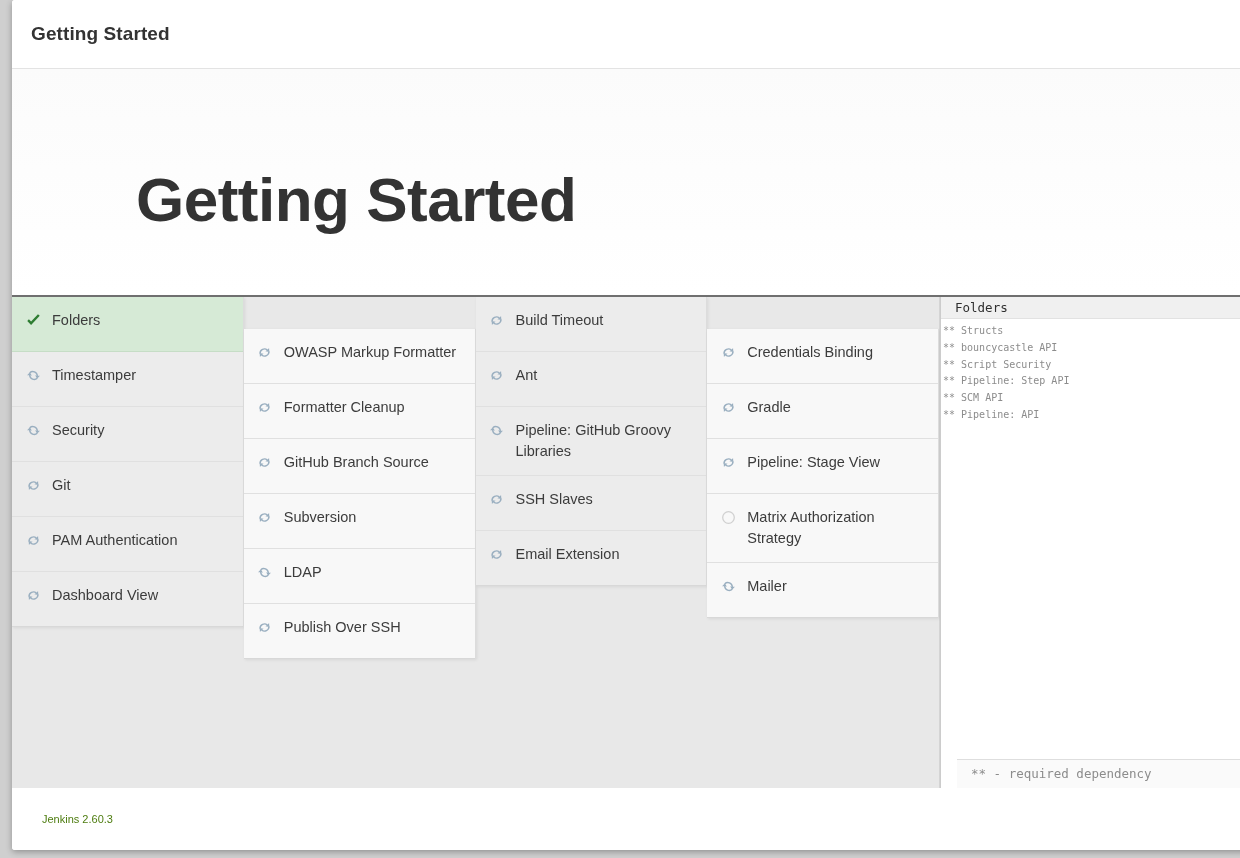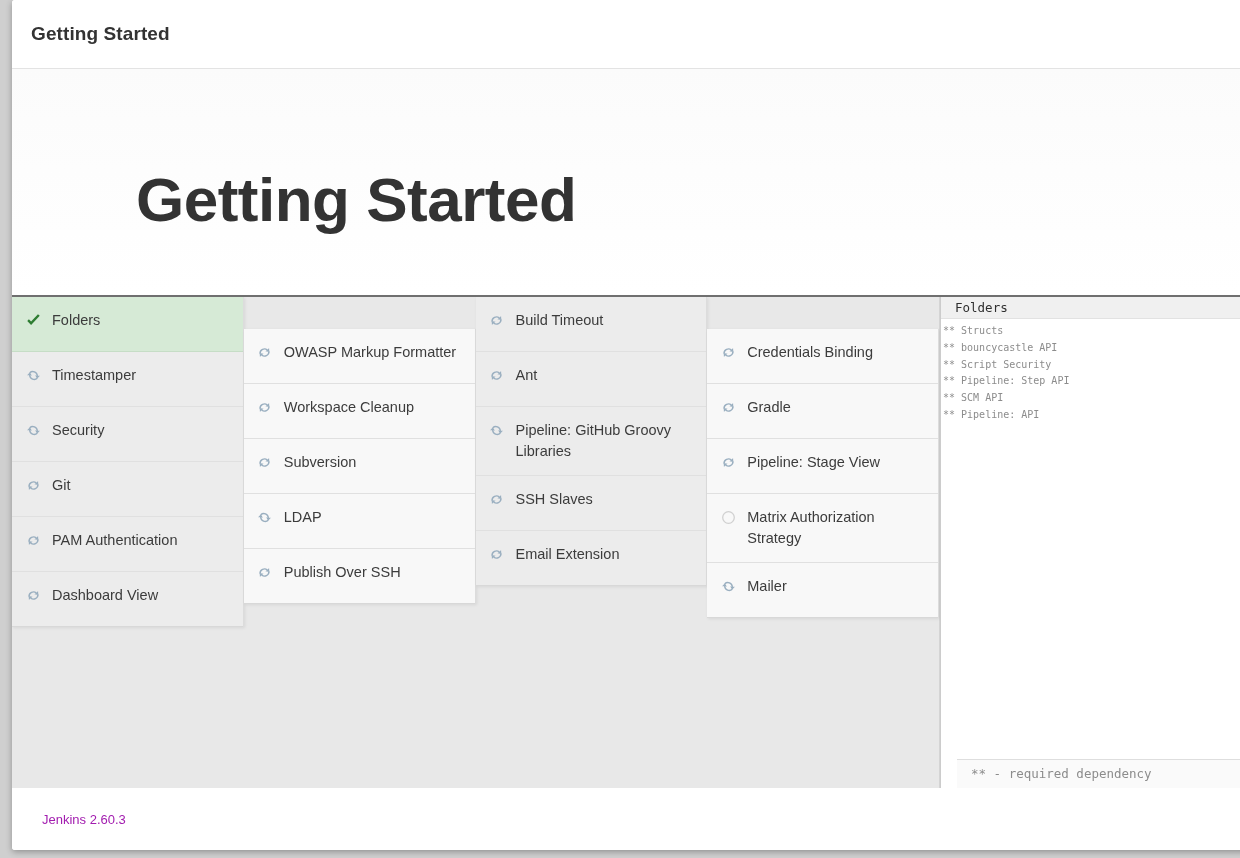--- a/index.html
+++ b/index.html
@@ -204,22 +204,22 @@
   .footer {
     height: 62px;
     min-height: 62px;
     background: #ffffff;
     display: flex;
     align-items: center;
     padding-left: 30px;
     box-sizing: border-box;
   }
   .footer-text {
-    font-size: 13px;
-    color: #a21caf;
+    font-size: 11px;
+    color: #4d7c0f;
   }
 </style>
 </head>
 <body>
 
 <div id="app">
   <div class="window">
 
     <div class="titlebar">
       <div class="titlebar-text">Getting Started</div>
@@ -315,21 +315,32 @@
               </div>
               <div class="plugin-row">
                 <span class="plugin-icon">
                   <svg width="17" height="17" viewBox="0 0 24 24">
                     <g>
                       <path d="M4.6 13.3 A7.4 7.4 0 0 1 16.6 7.6 L18.4 5.6 L18.9 11.4 L13.3 10.1 L15.2 8.9 A5.4 5.4 0 0 0 6.7 13.3 Z" fill="#9aafc0"></path>
                       <path d="M19.4 10.7 A7.4 7.4 0 0 1 7.4 16.4 L5.6 18.4 L5.1 12.6 L10.7 13.9 L8.8 15.1 A5.4 5.4 0 0 0 17.3 10.7 Z" fill="#9aafc0"></path>
                     </g>
                   </svg>
                 </span>
-                <span class="plugin-label">Workspace Cleanup</span>
+                <span class="plugin-label">Formatter Cleanup</span>
+              </div>
+              <div class="plugin-row">
+                <span class="plugin-icon">
+                  <svg width="17" height="17" viewBox="0 0 24 24">
+                    <g>
+                      <path d="M4.6 13.3 A7.4 7.4 0 0 1 16.6 7.6 L18.4 5.6 L18.9 11.4 L13.3 10.1 L15.2 8.9 A5.4 5.4 0 0 0 6.7 13.3 Z" fill="#9aafc0"></path>
+                      <path d="M19.4 10.7 A7.4 7.4 0 0 1 7.4 16.4 L5.6 18.4 L5.1 12.6 L10.7 13.9 L8.8 15.1 A5.4 5.4 0 0 0 17.3 10.7 Z" fill="#9aafc0"></path>
+                    </g>
+                  </svg>
+                </span>
+                <span class="plugin-label">GitHub Branch Source</span>
               </div>
               <div class="plugin-row">
                 <span class="plugin-icon">
                   <svg width="17" height="17" viewBox="0 0 24 24">
                     <g>
                       <path d="M4.6 13.3 A7.4 7.4 0 0 1 16.6 7.6 L18.4 5.6 L18.9 11.4 L13.3 10.1 L15.2 8.9 A5.4 5.4 0 0 0 6.7 13.3 Z" fill="#9aafc0"></path>
                       <path d="M19.4 10.7 A7.4 7.4 0 0 1 7.4 16.4 L5.6 18.4 L5.1 12.6 L10.7 13.9 L8.8 15.1 A5.4 5.4 0 0 0 17.3 10.7 Z" fill="#9aafc0"></path>
                     </g>
                   </svg>
                 </span>

